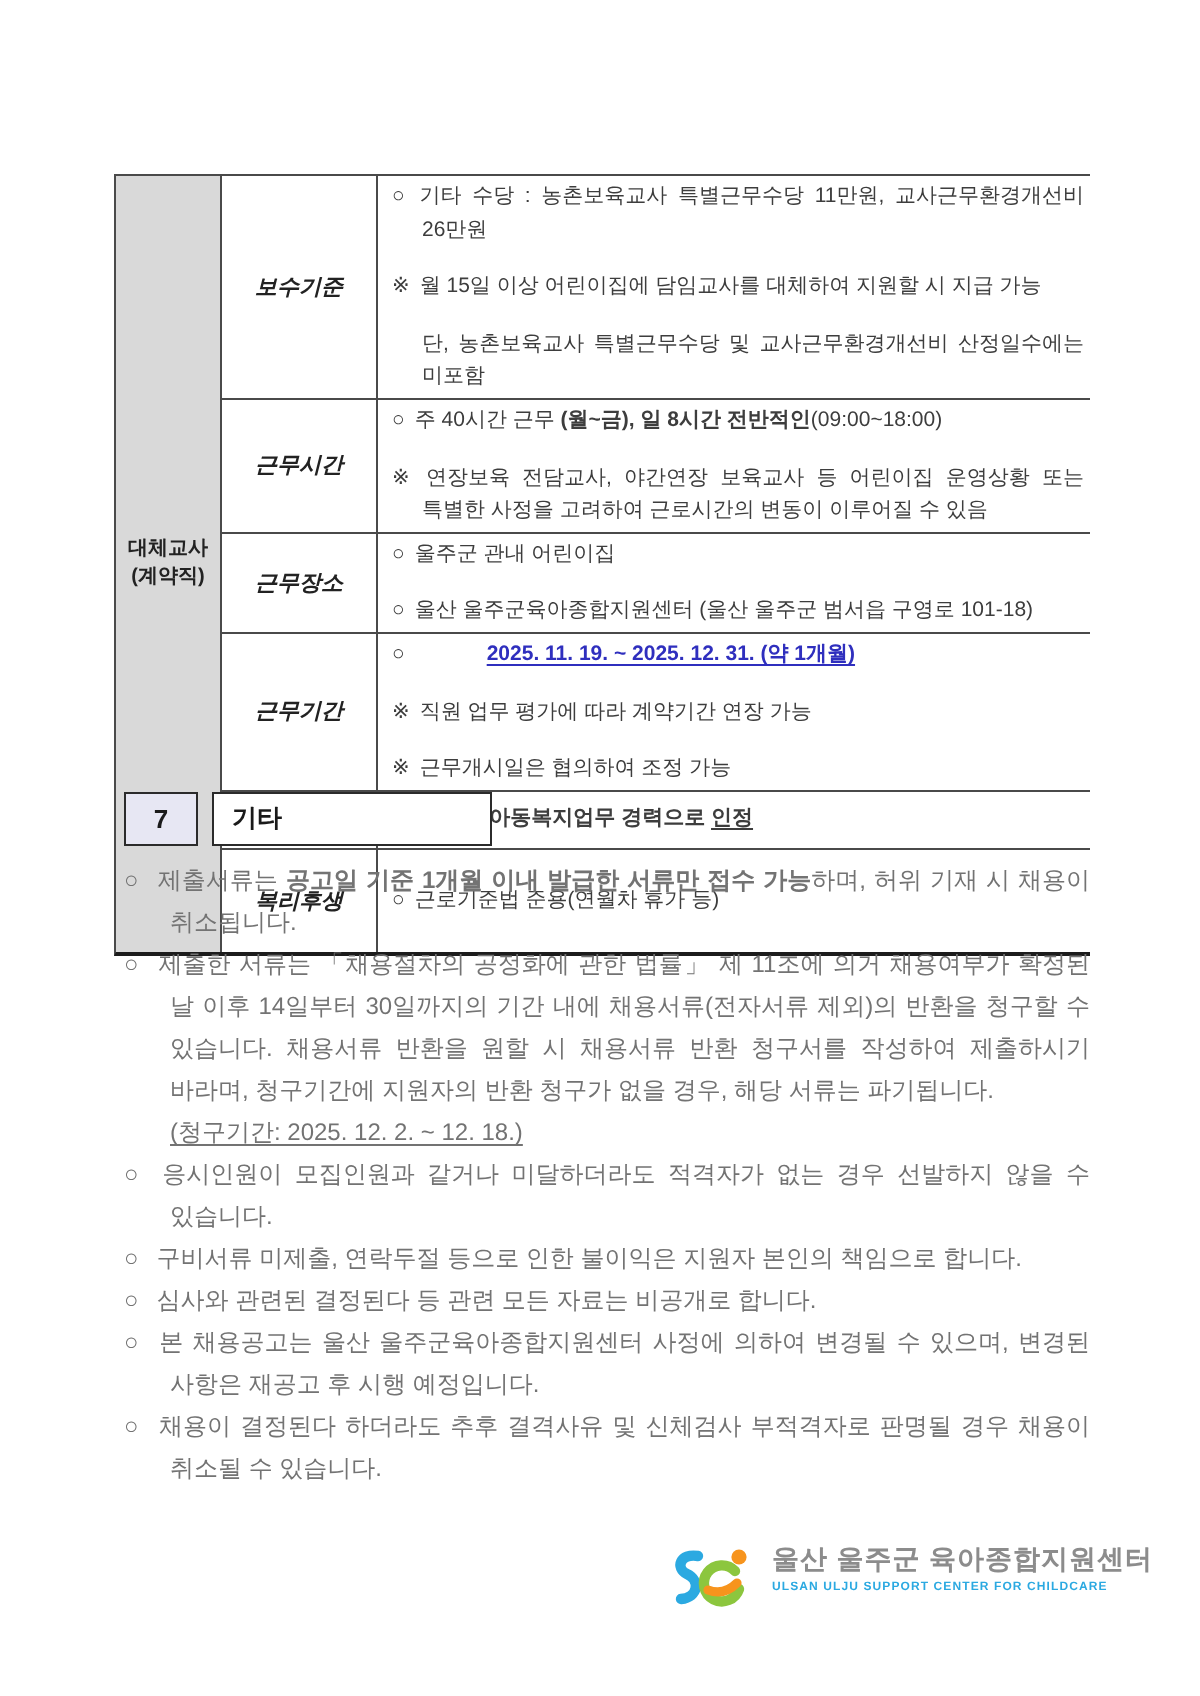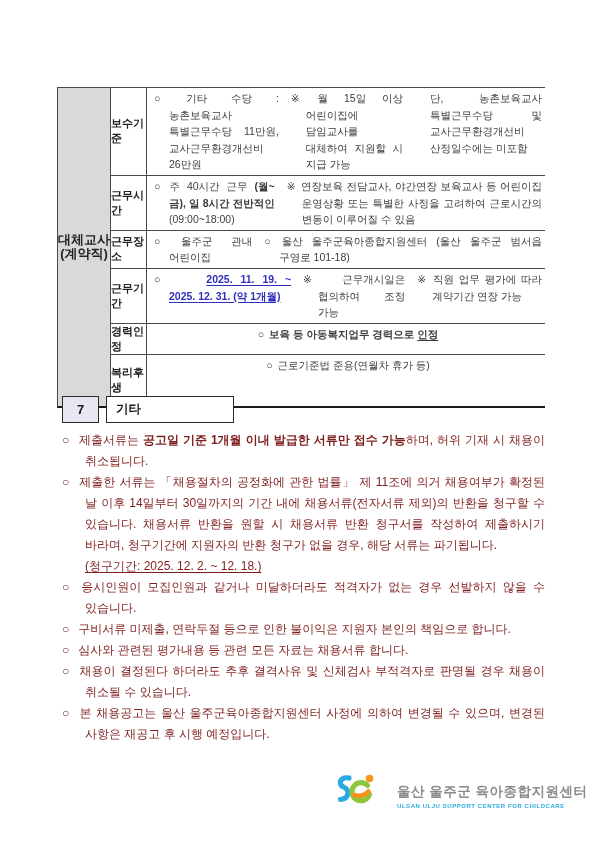--- a/index.html
+++ b/index.html
@@ -20,70 +20,70 @@
     position:absolute; left:57px; top:87px; width:488px;
     display:flex;
     border-top:1px solid #4a4a4a;
     border-left:1px solid #4a4a4a;
     border-bottom:2.5px solid #1c1c1c;
   }
   .group-cell {
     width:53px; background:var(--table-group-bg,#d9d9d9);
     border-right:1px solid #4a4a4a;
     display:flex; flex-direction:column; align-items:center; justify-content:center;
-    font-weight:700; font-size:13px; line-height:14px; color:#222; text-align:center;
+    font-weight:700; font-size:10px; line-height:14px; color:#222; text-align:center;
   }
   .rows { flex:1; display:flex; flex-direction:column; }
   .row { display:flex; border-bottom:1px solid #4a4a4a; }
   .row:last-child { border-bottom:none; }
   .row:nth-child(1){ min-height:67px; }
   .row:nth-child(2){ min-height:51px; }
   .row:nth-child(3){ min-height:37px; }
   .row:nth-child(4){ min-height:50px; }
   .row:nth-child(5){ min-height:29px; }
   .row:nth-child(6){ min-height:51px; }
   .label-cell {
-    width:36px; border-right:1px solid #4a4a4a; flex-shrink:0;
+    width:78px; border-right:1px solid #4a4a4a; flex-shrink:0;
     display:flex; align-items:center; justify-content:center;
-    font-weight:700; font-size:11px; color:#222;
+    font-weight:700; font-size:11px; color:#222;font-style:italic;
   }
   .content-cell {
     flex:1; padding:2px 3px 2px 7px;
-    display:flex; flex-direction:row; justify-content:center;
+    display:flex; flex-direction:column; justify-content:center;
     font-size:10.5px; line-height:16.6px; color:#3d3d3d;gap:12px;
   }
   .ln { text-align:justify; word-break:keep-all; padding-left:15px; text-indent:-15px; }
   .ln .mk { margin-right:5px; }
   .ln.cont { text-indent:0; }
 
   
   .sec { position:absolute; left:62px; top:396px; display:flex; gap:7px; height:27px; }
   .sec-num {
     width:37px; background:var(--section-num-bg,#e7e7f3);
     border:1.6px solid #2b2b2b; color:#1a1a1a;
     display:flex; align-items:center; justify-content:center;
     font-weight:700; font-size:13px;
   }
   .sec-title {
-    width:128px; background:#fff; border:1.6px solid #2b2b2b; color:#1a1a1a;
+    width:140px; background:#fff; border:1.6px solid #2b2b2b; color:#1a1a1a;
     display:flex; align-items:center; padding-left:9px;
     font-weight:700; font-size:12.5px;
   }
 
   
   .notes {
     position:absolute; left:62px; top:430px; width:483px;
-    font-size:12px; line-height:21px; color:#7f1d1d;
+    font-size:12px; line-height:21px; color:#737373;
   }
   .note { text-align:justify; word-break:keep-all; padding-left:23px; text-indent:-23px; }
   .note .nmk { margin-right:9px; }
   .note .cont-line { display:block; text-indent:0; }
 
   
-  .footer { position:absolute; left:332px; top:771px; display:flex; align-items:flex-end; gap:17px; }
+  .footer { position:absolute; left:332px; top:771px; display:flex; align-items:flex-start; gap:6px; }
   .logo-mark { width:48px; height:38px; flex-shrink:0; }
   .logo-mark .stroke-s { stroke:var(--logo-blue,#2ba9e1); }
   .logo-mark .stroke-c { stroke:var(--logo-green,#8cc63e); }
   .logo-mark .stroke-o, .logo-mark .fill-o { stroke:var(--logo-orange,#f7941d); }
   .logo-mark .fill-o { fill:var(--logo-orange,#f7941d); stroke:none; }
   .logo-texts { display:flex; flex-direction:column; }
   .logo-ko { font-size:13.5px; font-weight:700; color:var(--logo-text-gray,#8c8c8c); letter-spacing:0.5px; white-space:nowrap; }
   .logo-en { font-size:6px; color:var(--logo-blue,#2ba9e1); letter-spacing:0.55px; margin-top:2px; white-space:nowrap; font-weight:700; }
 </style>
 </head>
@@ -116,22 +116,22 @@
           <div class="label-cell">근무장소</div>
           <div class="content-cell">
             <div class="ln"><span class="mk">○</span><span>울주군 관내 어린이집</span></div>
             <div class="ln"><span class="mk">○</span><span>울산 울주군육아종합지원센터 (울산 울주군 범서읍 구영로 101-18)</span></div>
           </div>
         </div>
         <div class="row">
           <div class="label-cell">근무기간</div>
           <div class="content-cell">
             <div class="ln"><span class="mk">○</span><span class="b u blue">2025. 11. 19. ~ 2025. 12. 31. (약 1개월)</span></div>
+            <div class="ln"><span class="mk">※</span><span>직원 업무 평가에 따라 계약기간 연장 가능</span></div>
             <div class="ln"><span class="mk">※</span><span>근무개시일은 협의하여 조정 가능</span></div>
-            <div class="ln"><span class="mk">※</span><span>직원 업무 평가에 따라 계약기간 연장 가능</span></div>
           </div>
         </div>
         <div class="row">
           <div class="label-cell">경력인정</div>
           <div class="content-cell">
             <div class="ln"><span class="mk">○</span><span class="b">보육 등 아동복지업무 경력으로 </span><span class="b u">인정</span></div>
           </div>
         </div>
         <div class="row">
           <div class="label-cell">복리후생</div>
@@ -145,23 +145,23 @@
   <div class="sec">
     <div class="sec-num">7</div>
     <div class="sec-title">기타</div>
   </div>
 
   <div class="notes">
       <div class="note"><span class="nmk">○</span><span>제출서류는 </span><span class="b">공고일 기준 1개월 이내 발급한 서류만 접수 가능</span><span>하며, 허위 기재 시 채용이 취소됩니다.</span></div>
       <div class="note"><span class="nmk">○</span><span>제출한 서류는 「채용절차의 공정화에 관한 법률」 제 11조에 의거 채용여부가 확정된 날 이후 14일부터 30일까지의 기간 내에 채용서류(전자서류 제외)의 반환을 청구할 수 있습니다. 채용서류 반환을 원할 시 채용서류 반환 청구서를 작성하여 제출하시기 바라며, 청구기간에 지원자의 반환 청구가 없을 경우, 해당 서류는 파기됩니다.</span><span class="cont-line"><span class="u">(청구기간: 2025. 12. 2. ~ 12. 18.)</span></span></div>
       <div class="note"><span class="nmk">○</span><span>응시인원이 모집인원과 같거나 미달하더라도 적격자가 없는 경우 선발하지 않을 수 있습니다.</span></div>
       <div class="note"><span class="nmk">○</span><span>구비서류 미제출, 연락두절 등으로 인한 불이익은 지원자 본인의 책임으로 합니다.</span></div>
-      <div class="note"><span class="nmk">○</span><span>심사와 관련된 평가내용 등 관련 모든 자료는 채용서류 합니다.</span></div>
+      <div class="note"><span class="nmk">○</span><span>심사와 관련된 결정된다 등 관련 모든 자료는 비공개로 합니다.</span></div>
+      <div class="note"><span class="nmk">○</span><span>본 채용공고는 울산 울주군육아종합지원센터 사정에 의하여 변경될 수 있으며, 변경된 사항은 재공고 후 시행 예정입니다.</span></div>
       <div class="note"><span class="nmk">○</span><span>채용이 결정된다 하더라도 추후 결격사유 및 신체검사 부적격자로 판명될 경우 채용이 취소될 수 있습니다.</span></div>
-      <div class="note"><span class="nmk">○</span><span>본 채용공고는 울산 울주군육아종합지원센터 사정에 의하여 변경될 수 있으며, 변경된 사항은 재공고 후 시행 예정입니다.</span></div>
     </div>
 
   <div class="footer">
     <svg class="logo-mark" viewBox="0 0 48 38" aria-hidden="true">
       <path class="stroke-s" d="M17 7 C8 5.5 5.5 13 11.5 16 C18 19 17.5 27.5 8.5 28.5" fill="none" stroke-width="5.2" stroke-linecap="round"></path>
       <path class="stroke-c" d="M35.5 14.5 A9 9 0 1 0 37.5 23.5" fill="none" stroke-width="5.2" stroke-linecap="round"></path>
       <path class="stroke-o" d="M22 24 Q30 27 36.5 20.5" fill="none" stroke-width="4.6" stroke-linecap="round"></path>
       <circle class="fill-o" cx="37.5" cy="7.5" r="3.8"></circle>
     </svg>
     <div class="logo-texts">

